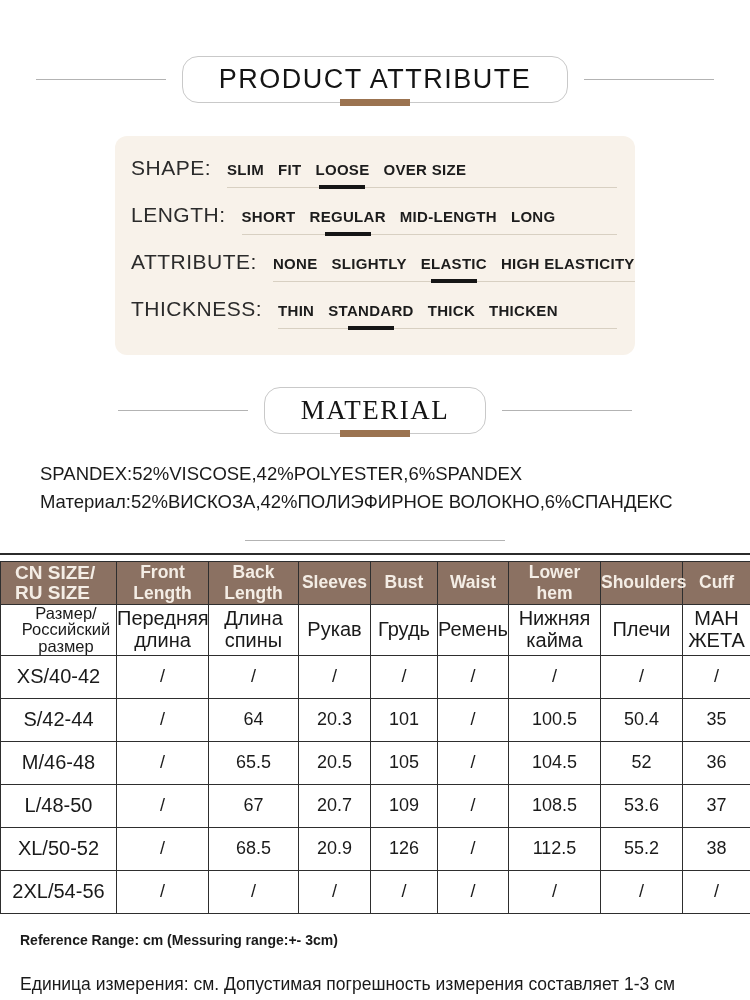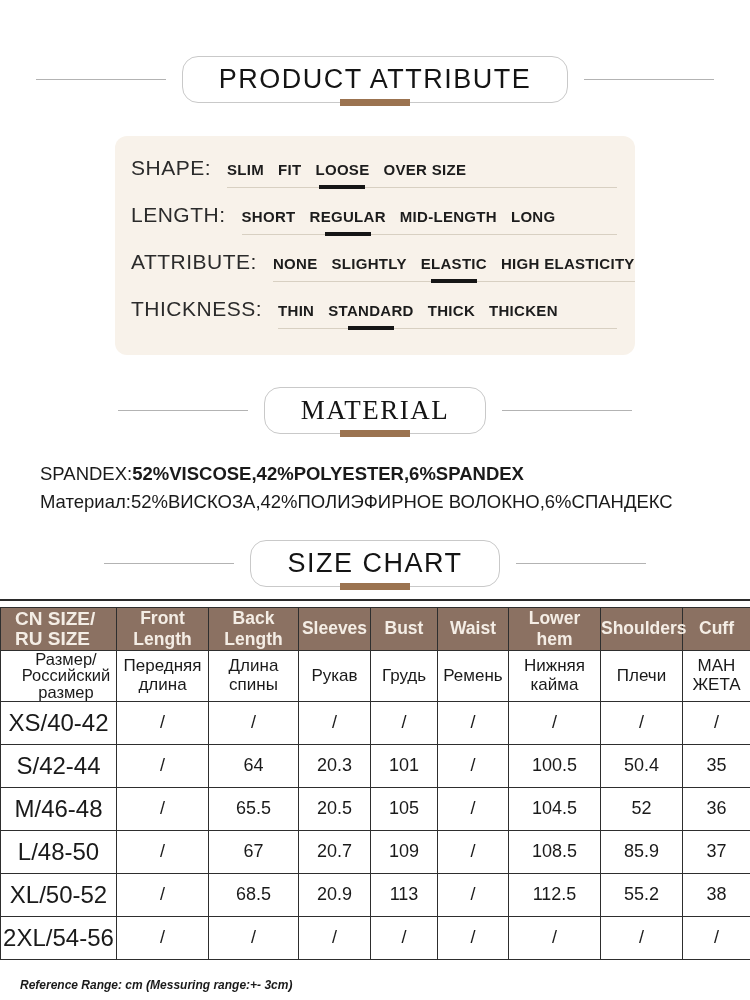--- a/index.html
+++ b/index.html
@@ -43,37 +43,37 @@
   }
   .opt{font-size:15px;font-weight:bold;letter-spacing:.3px;color:#1c1c1c;position:relative;white-space:nowrap;}
   .opt.sel::after{
     content:'';position:absolute;left:50%;transform:translateX(-50%);
     bottom:-11px;width:46px;height:4px;background:#161616;
   }
   
   #material-text{margin:26px 0 0 40px;font-size:18.5px;line-height:1.5;}
   .mat-line{white-space:nowrap;}
   .mat-prefix{font-weight:normal;}
-  .mat-value-en{font-weight:bold;}
+  .mat-value-en{font-weight:normal;}
   .mat-value-ru{font-weight:normal;}
   
   #table-rule{height:2px;background:#2b2b2b;margin-top:12px;}
   table{width:750px;border-collapse:collapse;table-layout:fixed;margin-top:6px;}
   th,td{border:1px solid var(--table-border);text-align:center;vertical-align:middle;padding:0;}
   tr.hdr-en{background:var(--table-header-bg);color:#f4ede5;height:42px;}
   tr.hdr-en th{font-weight:bold;font-size:17.5px;}
   tr.hdr-en th:first-child{text-align:left;padding-left:14px;font-size:19px;line-height:1.05;}
   tr.hdr-ru{height:50px;}
-  tr.hdr-ru th{font-weight:normal;font-size:17px;line-height:1.08;}
+  tr.hdr-ru th{font-weight:normal;font-size:20px;line-height:1.08;}
   tr.hdr-ru th:first-child{font-size:16.5px;line-height:1.02;padding-left:15px;}
   tbody td{height:43px;font-size:18px;}
-  tbody td:first-child{font-size:24px;}
+  tbody td:first-child{font-size:20px;}
   
   #footer{margin:18px 0 0 20px;}
-  #footnote-en{font-weight:bold;font-size:12px;margin:0 0 5px 0;font-style:italic;}
+  #footnote-en{font-weight:bold;font-size:14px;margin:0 0 26px 0;}
   #footnote-ru{font-size:17.5px;margin:0;}
 </style>
 </head>
 <body>
 
 <div class="sec-header" id="hdr-attr">
   <div class="sec-line"></div>
   <div class="sec-box">
     <span>PRODUCT ATTRIBUTE</span>
     <div class="sec-bar"></div>
@@ -131,24 +131,20 @@
   <div class="sec-line"></div>
 </div>
 
 <div id="material-text">
   <div class="mat-line"><span class="mat-prefix">SPANDEX:</span><span class="mat-value-en">52%VISCOSE,42%POLYESTER,6%SPANDEX</span></div>
   <div class="mat-line"><span class="mat-prefix">Материал:</span><span class="mat-value-ru">52%ВИСКОЗА,42%ПОЛИЭФИРНОЕ ВОЛОКНО,6%СПАНДЕКС</span></div>
 </div>
 
 <div class="sec-header" id="hdr-size">
   <div class="sec-line"></div>
-  <div class="sec-box">
-    <span>SIZE CHART</span>
-    <div class="sec-bar"></div>
-  </div>
   <div class="sec-line"></div>
 </div>
 
 <div id="table-rule"></div>
 
 <table>
   <colgroup>
     <col style="width:116px">
       <col style="width:92px">
       <col style="width:90px">
@@ -218,29 +214,29 @@
         <td>36</td>
       </tr>
       <tr>
         <td>L/48-50</td>
         <td>/</td>
         <td>67</td>
         <td>20.7</td>
         <td>109</td>
         <td>/</td>
         <td>108.5</td>
-        <td>85.9</td>
+        <td>53.6</td>
         <td>37</td>
       </tr>
       <tr>
         <td>XL/50-52</td>
         <td>/</td>
         <td>68.5</td>
         <td>20.9</td>
-        <td>113</td>
+        <td>126</td>
         <td>/</td>
         <td>112.5</td>
         <td>55.2</td>
         <td>38</td>
       </tr>
       <tr>
         <td>2XL/54-56</td>
         <td>/</td>
         <td>/</td>
         <td>/</td>

